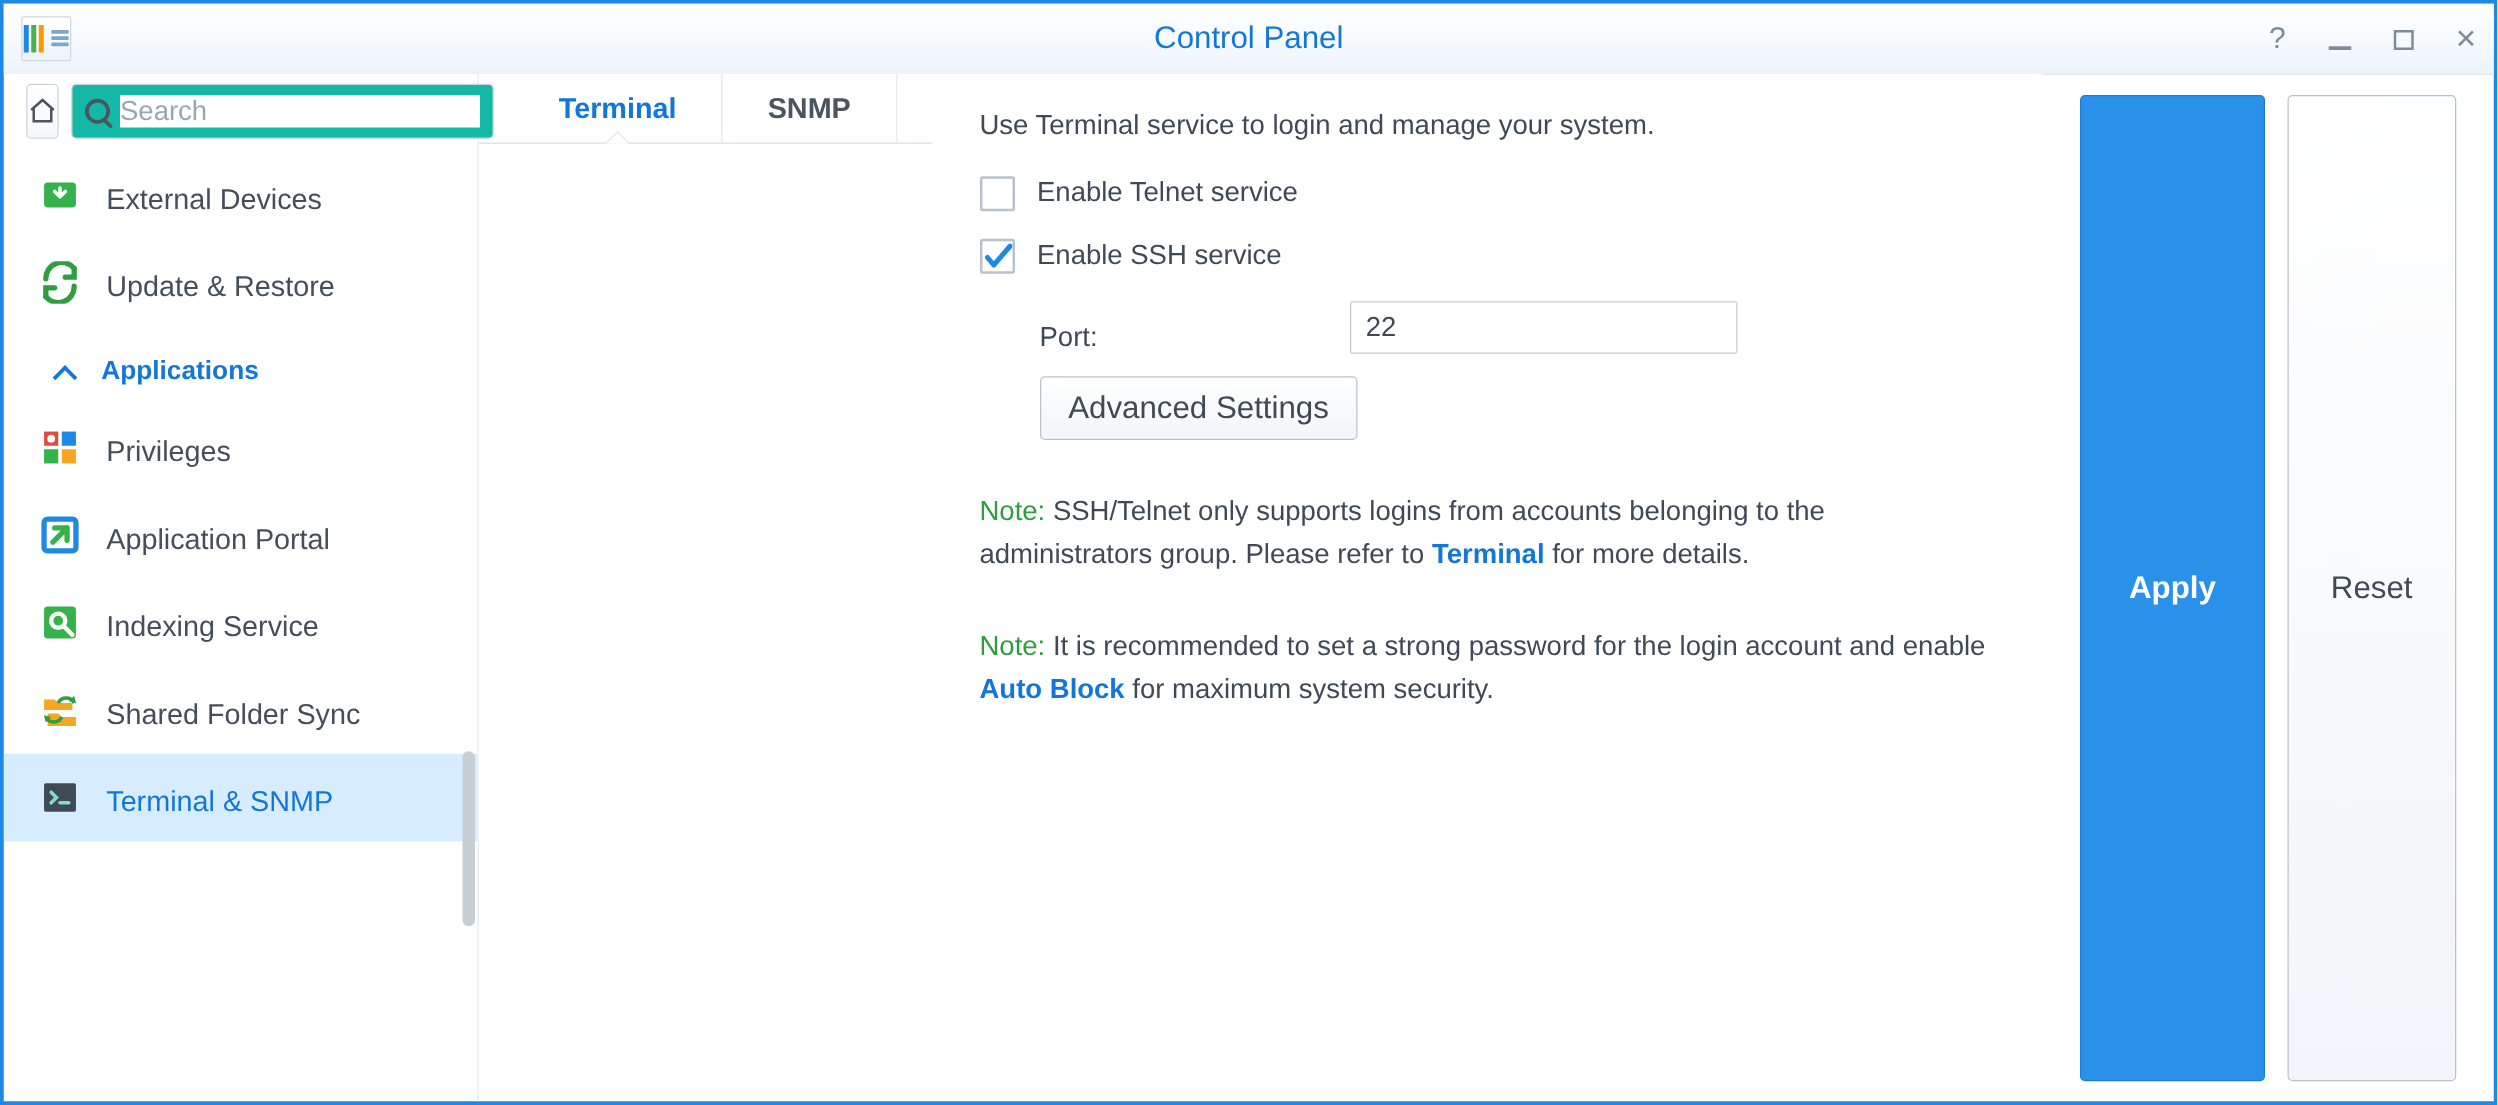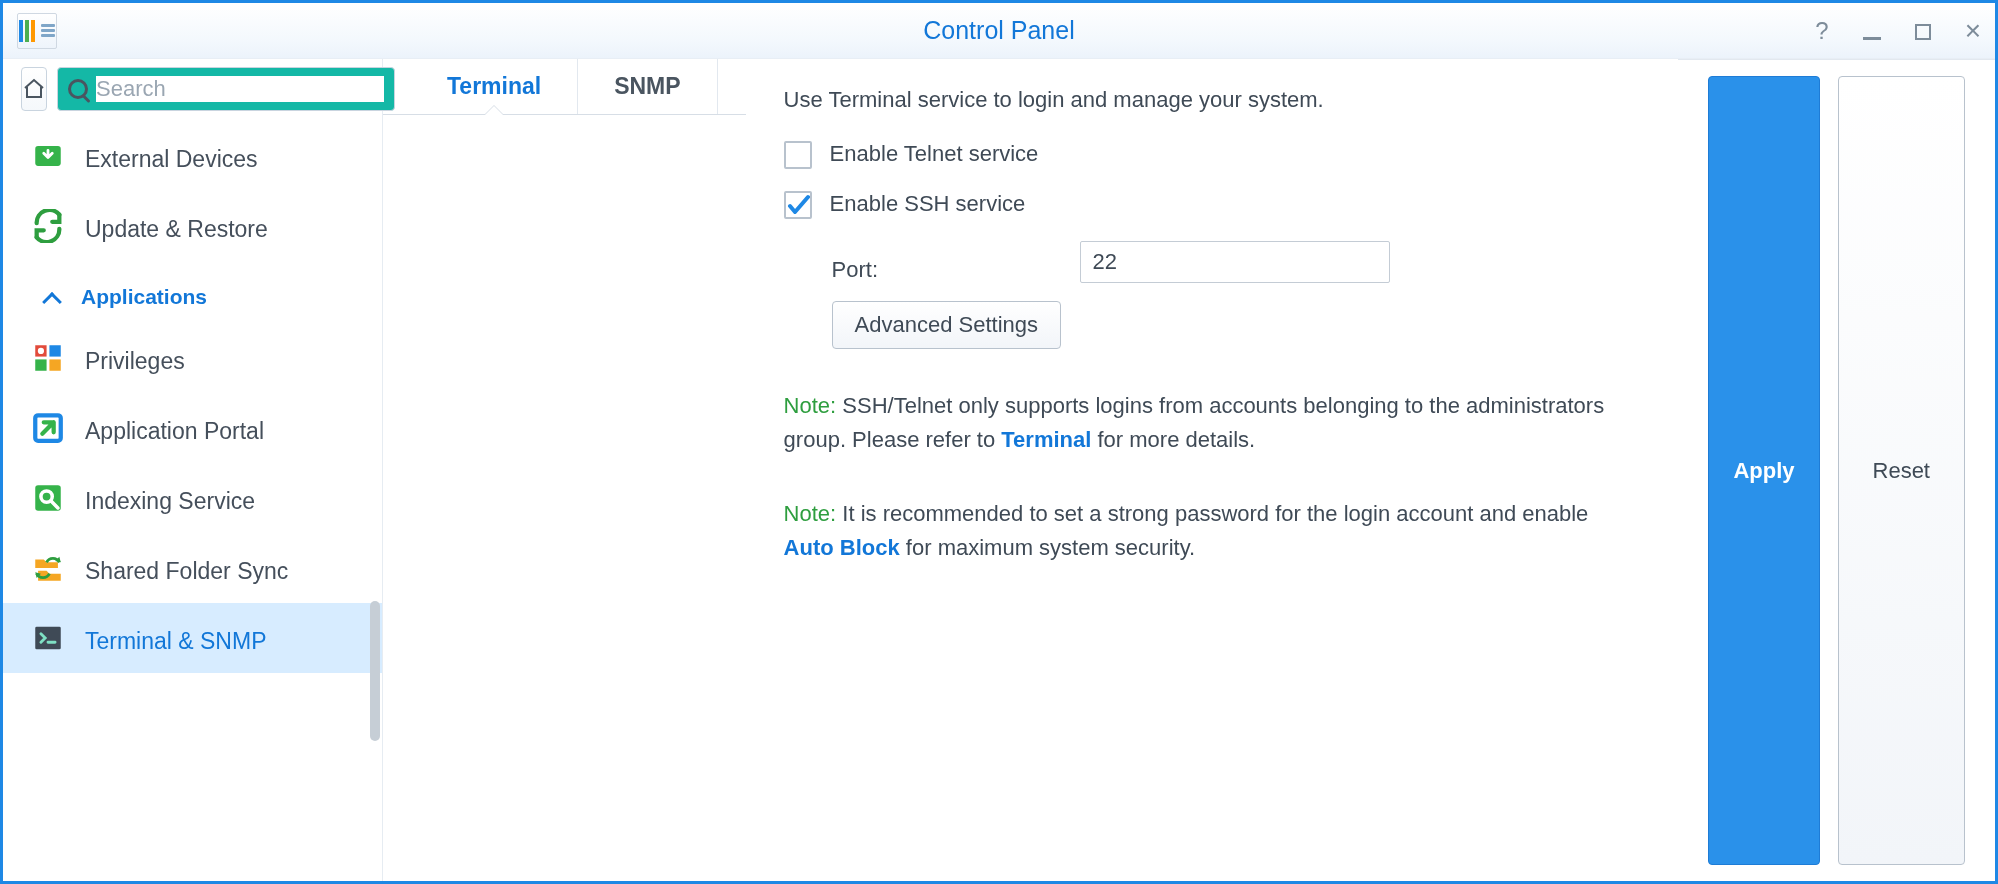--- a/index.html
+++ b/index.html
@@ -216,21 +216,21 @@
   }
   .port-row label{ width:230px; font-size:22px; color:#3f4a56;}
   .port-row input{
     width:310px; height:42px; border:1px solid #c4ccd5; border-radius:2px;
     padding:0 12px; font-size:22px; color:#3f4a56;
   }
 
   .btn {
     display:inline-block;
     padding:10px 22px;
-    font-size:22px;
+    font-size:25px;
     border:1px solid #b8c2cd;
     border-radius:4px;
     background:linear-gradient(#ffffff,#f2f5f9);
     color:#3f4a56;
     cursor:pointer;
   }
 
   .note-block { margin-top:40px; line-height:1.55; }
   .note-label{ color:#2e9e3f; font-weight:500;}
   .link { color:#1277d8; font-weight:700; cursor:pointer;}
@@ -238,21 +238,21 @@
   .footer {
     border-top:1px solid #e2e8ef;
     padding:16px 30px;
     display:flex; justify-content:flex-end; gap:18px;
   }
   .btn.primary{
     background:#2a91ea;
     border-color:#1e7cd6;
     color:#fff;
     font-weight:600;
-    padding:12px 24px;
+    padding:12px 38px;
   }
   .btn.secondary{ padding:26px 34px; }
 </style>
 </head>
 <body>
 
 <div class="window">
 
   <div class="titlebar">
     <div class="app-icon">

